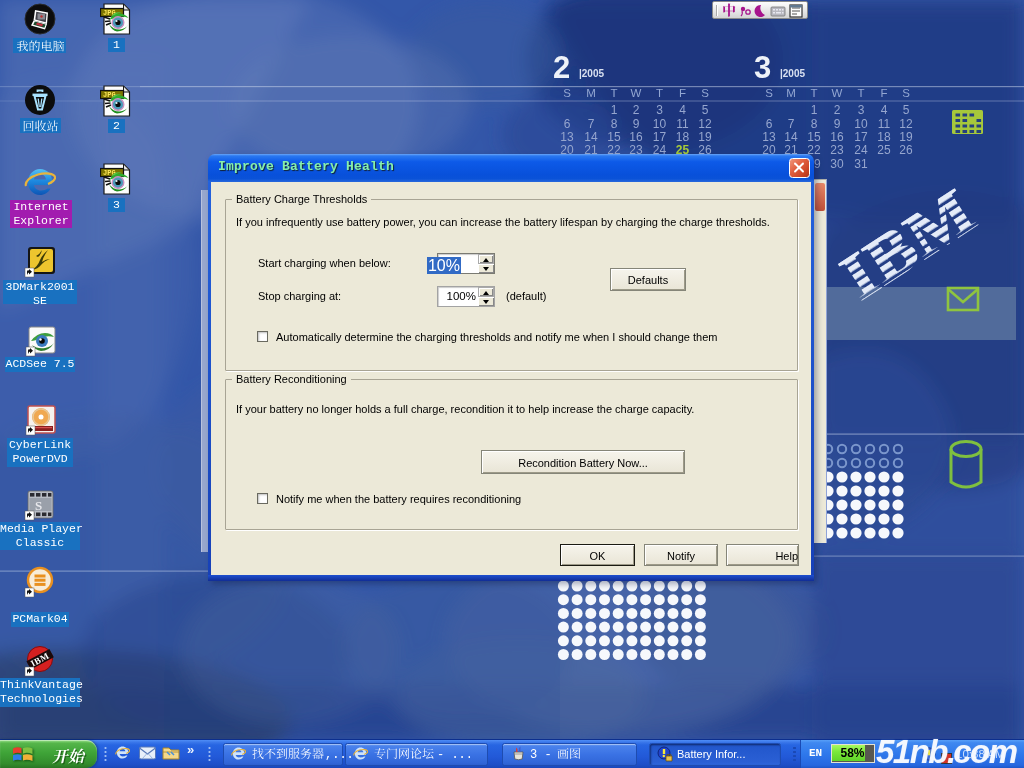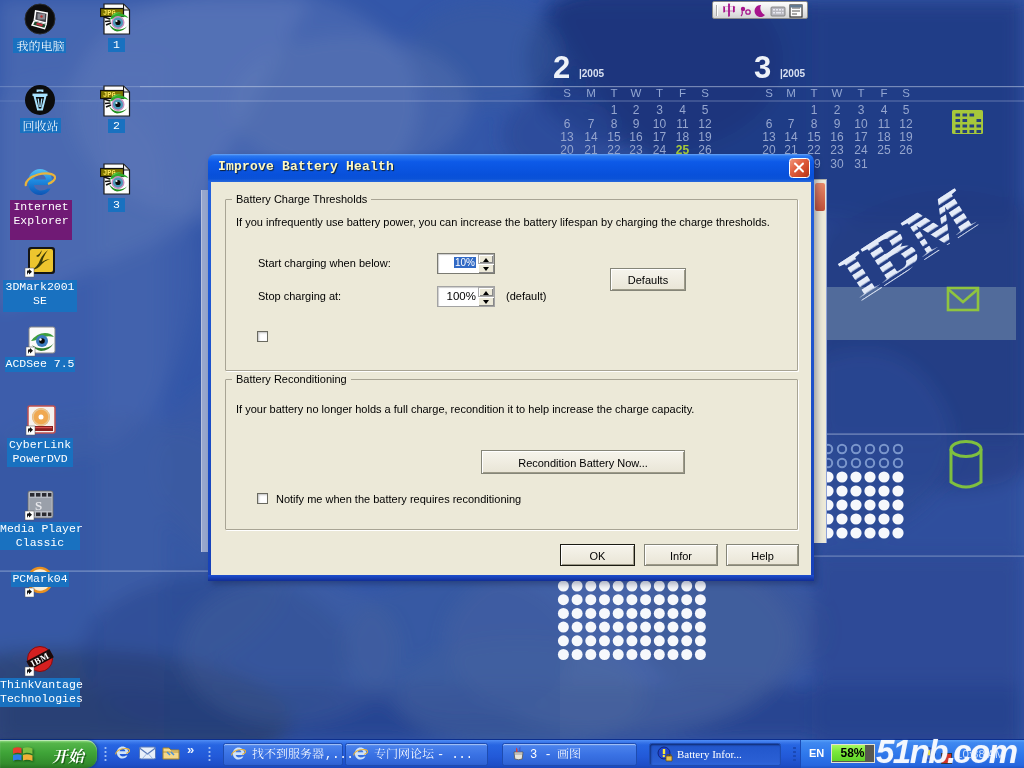--- a/index.html
+++ b/index.html
@@ -417,27 +417,27 @@
 <circle cx="18" cy="19.5" r="6" fill="#4a9ab8"></circle>
       <circle cx="18" cy="19.5" r="5.8" fill="none" stroke="#c890c0" stroke-width="1.4"></circle>
       <circle cx="18" cy="19.5" r="2.6" fill="#0a0a0a"></circle>
       <circle cx="16.5" cy="18" r="1.1" fill="#e8f4f8"></circle>
 <path d="M9,21 Q13,26.5 19.5,26.5 Q25.5,26 28.5,21.5 Q24,28.5 17,28.5 Q12,28 9,21 Z" fill="#1e8e1e"></path>
     </svg></div>
 <div style="position:absolute;left:13px;top:38px;width:53px;height:15px;background:#1971c0;color:#fff;font-family:'Liberation Mono',monospace;font-size:11.5px;line-height:14px;text-align:center;white-space:nowrap"></div>
 <div style="position:absolute;left:108px;top:38px;width:17px;height:14px;background:#1971c0;color:#fff;font-family:'Liberation Mono',monospace;font-size:11.5px;line-height:14px;text-align:center;white-space:nowrap">1</div>
 <div style="position:absolute;left:20px;top:118px;width:41px;height:15px;background:#1971c0;color:#fff;font-family:'Liberation Mono',monospace;font-size:11.5px;line-height:14px;text-align:center;white-space:nowrap"></div>
 <div style="position:absolute;left:108px;top:119px;width:17px;height:14px;background:#1971c0;color:#fff;font-family:'Liberation Mono',monospace;font-size:11.5px;line-height:14px;text-align:center;white-space:nowrap">2</div>
-<div style="position:absolute;left:10px;top:200px;width:62px;height:40px;background:#701a75;color:#fff;font-family:'Liberation Mono',monospace;font-size:11.5px;line-height:14px;text-align:center;white-space:nowrap">Internet<br>Explorer</div>
+<div style="position:absolute;left:10px;top:200px;width:62px;height:28px;background:#a21caf;color:#fff;font-family:'Liberation Mono',monospace;font-size:11.5px;line-height:14px;text-align:center;white-space:nowrap">Internet<br>Explorer</div>
 <div style="position:absolute;left:108px;top:198px;width:17px;height:14px;background:#1971c0;color:#fff;font-family:'Liberation Mono',monospace;font-size:11.5px;line-height:14px;text-align:center;white-space:nowrap">3</div>
-<div style="position:absolute;left:3px;top:280px;width:74px;height:32px;background:#1971c0;color:#fff;font-family:'Liberation Mono',monospace;font-size:11.5px;line-height:14px;text-align:center;white-space:nowrap">3DMark2001<br>SE</div>
+<div style="position:absolute;left:3px;top:280px;width:74px;height:24px;background:#1971c0;color:#fff;font-family:'Liberation Mono',monospace;font-size:11.5px;line-height:14px;text-align:center;white-space:nowrap">3DMark2001<br>SE</div>
 <div style="position:absolute;left:5px;top:357px;width:70px;height:15px;background:#1971c0;color:#fff;font-family:'Liberation Mono',monospace;font-size:11.5px;line-height:14px;text-align:center;white-space:nowrap">ACDSee 7.5</div>
 <div style="position:absolute;left:7px;top:438px;width:66px;height:29px;background:#1971c0;color:#fff;font-family:'Liberation Mono',monospace;font-size:11.5px;line-height:14px;text-align:center;white-space:nowrap">CyberLink<br>PowerDVD</div>
 <div style="position:absolute;left:0px;top:522px;width:80px;height:28px;background:#1971c0;color:#fff;font-family:'Liberation Mono',monospace;font-size:11.5px;line-height:14px;text-align:center;white-space:nowrap">Media Player<br>Classic</div>
-<div style="position:absolute;left:11px;top:572px;width:58px;height:15px;background:#1971c0;color:#fff;font-family:'Liberation Mono',monospace;font-size:11.5px;line-height:14px;text-align:center;white-space:nowrap">PCMark04</div>
+<div style="position:absolute;left:11px;top:612px;width:58px;height:15px;background:#1971c0;color:#fff;font-family:'Liberation Mono',monospace;font-size:11.5px;line-height:14px;text-align:center;white-space:nowrap">PCMark04</div>
 <div style="position:absolute;left:0px;top:678px;width:80px;height:29px;background:#1971c0;color:#fff;font-family:'Liberation Mono',monospace;font-size:11.5px;line-height:14px;text-align:center;white-space:nowrap">ThinkVantage<br>Technologies</div>
 <div style="position:absolute;left:712px;top:1px;width:96px;height:18px;background:linear-gradient(180deg,#fefefe,#d4d4d4);border:1px solid #8a8a8a;border-radius:2px">
 <div style="position:absolute;left:3px;top:3px;width:2px;height:11px;border-left:1px solid #aaa;border-right:1px solid #fff"></div>
 <svg width="96" height="18" viewBox="0 0 96 18" style="position:absolute;left:0;top:0">
 <g fill="#a6148c">
         <circle cx="30" cy="7" r="2.2"></circle>
         <circle cx="35" cy="10" r="2.2" fill="none" stroke="#a6148c" stroke-width="1.3"></circle>
         <path d="M29,9 q1,3 -1,5" stroke="#a6148c" stroke-width="1.2" fill="none"></path>
 <path d="M48,3 a6,6 0 1,0 4,10 a7.5,7.5 0 0,1 -4,-10 z"></path>
       </g>
@@ -458,67 +458,68 @@
         <line x1="79" y1="12" x2="84" y2="12"></line>
       </g>
 <rect x="77" y="3" width="12" height="2.5" fill="#607890"></rect>
 </svg>
   </div>
 <div style="position:absolute;left:201px;top:190px;width:8px;height:362px;background:#98a7cd;border-left:1px solid #b8c2de"></div>
 <div style="position:absolute;left:814px;top:179px;width:13px;height:364px;background:#ece9d8;border-right:1.5px solid #8fa3d8;border-top:1px solid #b0b0a8"></div>
 <div style="position:absolute;left:815px;top:183px;width:10px;height:28px;background:linear-gradient(180deg,#e88868,#c05038);border-radius:2px"></div>
 <div style="position:absolute;left:208px;top:154px;width:606px;height:427px;filter:drop-shadow(3px 3px 3px rgba(10,20,60,0.35))">
 <div style="position:absolute;left:0;top:0;width:606px;height:28px;border-radius:7px 7px 0 0;background:linear-gradient(180deg,#6aa6f8 0%,#2a78f0 7%,#0d5ae8 28%,#0850da 75%,#0a52d8 88%,#2868dc 100%)"></div>
-<div style="position:absolute;left:10px;top:5px;font-family:'Liberation Mono',monospace;font-size:13px;font-weight:bold;color:#fef9c3;letter-spacing:0.2px;text-shadow:1px 1px 1px #123">Improve Battery Health</div>
+<div style="position:absolute;left:10px;top:5px;font-family:'Liberation Mono',monospace;font-size:13px;font-weight:bold;color:#86efac;letter-spacing:0.2px;text-shadow:1px 1px 1px #123">Improve Battery Health</div>
 <div style="position:absolute;left:581px;top:4px;width:21px;height:20px;border-radius:3.5px;border:1.4px solid #fff;background:linear-gradient(135deg,#f0977c 0%,#e26040 40%,#cc4526 75%,#b03418 100%)">
 <svg width="18" height="17" viewBox="0 0 18 17">
         <g stroke="#fff" stroke-width="1.9" stroke-linecap="round">
           <line x1="5" y1="4.5" x2="13" y2="12.5"></line>
           <line x1="13" y1="4.5" x2="5" y2="12.5"></line>
         </g>
       </svg></div>
 <div style="position:absolute;left:0;top:28px;width:3px;height:393px;background:linear-gradient(180deg,#2361dd,#1741b8)"></div>
 <div style="position:absolute;left:603px;top:28px;width:3px;height:393px;background:linear-gradient(180deg,#2361dd,#1741b8)"></div>
 <div style="position:absolute;left:0;top:421px;width:606px;height:6px;background:linear-gradient(180deg,#1d4fd0,#112d95)"></div>
 <div style="position:absolute;left:3px;top:28px;width:600px;height:393px;background:#ece9d8;font-family:'Liberation Sans',sans-serif;font-size:11px;color:#000">
   <div style="position:absolute;left:14px;top:17px;width:573px;height:172px;border:1px solid #a8a494;border-radius:1px;box-shadow:1px 1px 0 #fff"></div>
   <div style="position:absolute;left:21px;top:11px;background:#ece9d8;padding:0 4px">Battery Charge Thresholds</div>
   <div style="position:absolute;left:25px;top:34px;white-space:nowrap">If you infrequently use battery power, you can increase the battery lifespan by charging the charge thresholds.</div>
   <div style="position:absolute;left:47px;top:75px">Start charging when below:</div>
   <div style="position:absolute;left:226px;top:71px;width:58px;height:21px;background:#fff;border:1px solid #7a7a72;box-shadow:inset 1px 1px 1px rgba(0,0,0,0.2)">
-        <div style="position:absolute;right:18px;top:3px;font-size:10px;color:#000"><span style="background:#316ac5;color:#fff;padding:0 1px">10%</span></div>
+        <div style="position:absolute;right:33px;top:3px;font-size:16px;color:#000"><span style="background:#316ac5;color:#fff;padding:0 1px">10%</span></div>
         <div style="position:absolute;right:0;top:0;width:16px;height:9.5px;background:#ece9d8;border:1px solid #aaa;box-shadow:inset 1px 1px 0 #fff,inset -1px -1px 0 #888">
           <div style="width:0;height:0;border-left:3.5px solid transparent;border-right:3.5px solid transparent;border-bottom:4px solid #000;margin:2.5px auto"></div>
         </div>
         <div style="position:absolute;right:0;bottom:0;width:16px;height:9.5px;background:#ece9d8;box-shadow:inset 1px 1px 0 #fff,inset -1px -1px 0 #888">
           <div style="width:0;height:0;border-left:3.5px solid transparent;border-right:3.5px solid transparent;border-top:4px solid #000;margin:3px auto"></div>
         </div>
       </div>
   <div style="position:absolute;left:47px;top:108px">Stop charging at:</div>
   <div style="position:absolute;left:226px;top:104px;width:58px;height:21px;background:#fff;border:1px solid #a3a3a3;box-shadow:inset 1px 1px 1px rgba(0,0,0,0.2)">
         <div style="position:absolute;right:18px;top:3px;font-size:11.5px;color:#000">100%</div>
         <div style="position:absolute;right:0;top:0;width:16px;height:9.5px;background:#ece9d8;border:1px solid #aaa;box-shadow:inset 1px 1px 0 #fff,inset -1px -1px 0 #888">
           <div style="width:0;height:0;border-left:3.5px solid transparent;border-right:3.5px solid transparent;border-bottom:4px solid #000;margin:2.5px auto"></div>
         </div>
         <div style="position:absolute;right:0;bottom:0;width:16px;height:9.5px;background:#ece9d8;box-shadow:inset 1px 1px 0 #fff,inset -1px -1px 0 #888">
           <div style="width:0;height:0;border-left:3.5px solid transparent;border-right:3.5px solid transparent;border-top:4px solid #000;margin:3px auto"></div>
         </div>
       </div>
   <div style="position:absolute;left:295px;top:108px">(default)</div>
   <div style="position:absolute;left:399px;top:86px;width:76px;height:23px;border:1px solid #858578;background:linear-gradient(180deg,#f6f4ec,#e9e5d6);box-shadow:inset 1px 1px 0 #ffffff,inset -1px -1px 0 #9d9a88;font-size:11px;text-align:center;line-height:23px;color:#000">Defaults</div>
   <div style="position:absolute;left:46px;top:149px;width:11px;height:11px;background:#fff;border:1px solid #6a6a60;box-shadow:inset 1px 1px 2px rgba(0,0,0,0.25)"></div>
+  <div style="position:absolute;left:65px;top:149px;white-space:nowrap">Automatically determine the charging thresholds and notify me when I should change them</div>
   <div style="position:absolute;left:14px;top:197px;width:573px;height:151px;border:1px solid #a8a494;border-radius:1px;box-shadow:1px 1px 0 #fff"></div>
   <div style="position:absolute;left:21px;top:191px;background:#ece9d8;padding:0 4px">Battery Reconditioning</div>
   <div style="position:absolute;left:25px;top:221px;white-space:nowrap">If your battery no longer holds a full charge, recondition it to help increase the charge capacity.</div>
   <div style="position:absolute;left:270px;top:268px;width:204px;height:24px;border:1px solid #858578;background:linear-gradient(180deg,#f6f4ec,#e9e5d6);box-shadow:inset 1px 1px 0 #ffffff,inset -1px -1px 0 #9d9a88;font-size:11px;text-align:center;line-height:24px;color:#000">Recondition Battery Now...</div>
   <div style="position:absolute;left:46px;top:311px;width:11px;height:11px;background:#fff;border:1px solid #6a6a60;box-shadow:inset 1px 1px 2px rgba(0,0,0,0.25)"></div>
   <div style="position:absolute;left:65px;top:311px;white-space:nowrap">Notify me when the battery requires reconditioning</div>
   <div style="position:absolute;left:349px;top:362px;width:75px;height:22px;border:1px solid #1a1a12;background:linear-gradient(180deg,#f6f4ec,#e9e5d6);box-shadow:inset 1px 1px 0 #ffffff,inset -1px -1px 0 #9d9a88;font-size:11px;text-align:center;line-height:22px;color:#000">OK</div>
-  <div style="position:absolute;left:433px;top:362px;width:74px;height:22px;border:1px solid #858578;background:linear-gradient(180deg,#f6f4ec,#e9e5d6);box-shadow:inset 1px 1px 0 #ffffff,inset -1px -1px 0 #9d9a88;font-size:11px;text-align:center;line-height:22px;color:#000">Infor</div>
-  <div style="position:absolute;left:515px;top:362px;width:73px;height:22px;border:1px solid #858578;background:linear-gradient(180deg,#f6f4ec,#e9e5d6);box-shadow:inset 1px 1px 0 #ffffff,inset -1px -1px 0 #9d9a88;font-size:11px;text-align:center;line-height:22px;color:#000">Help</div>
+  <div style="position:absolute;left:433px;top:362px;width:74px;height:22px;border:1px solid #858578;background:linear-gradient(180deg,#f6f4ec,#e9e5d6);box-shadow:inset 1px 1px 0 #ffffff,inset -1px -1px 0 #9d9a88;font-size:11px;text-align:center;line-height:22px;color:#000">Notify</div>
+  <div style="position:absolute;left:515px;top:362px;width:73px;height:22px;border:1px solid #858578;background:linear-gradient(180deg,#f6f4ec,#e9e5d6);box-shadow:inset 1px 1px 0 #ffffff,inset -1px -1px 0 #9d9a88;font-size:11px;text-align:right;line-height:22px;color:#000">Help</div>
 </div>
 </div>
 <div style="position:absolute;left:0;top:740px;width:1024px;height:28px;background:none"></div>
 <div style="position:absolute;left:0;top:739px;width:1024px;height:1px;background:#0c2f8e"></div>
 <div style="position:absolute;left:0;top:740px;width:1024px;height:28px;background:linear-gradient(180deg,#4f8ef6 0%,#3a77ea 8%,#2765e2 18%,#2259d8 60%,#1d4fc8 88%,#1a47b8 100%)">
 <div style="position:absolute;left:0;top:0;width:97px;height:28px;border-radius:0 11px 11px 0;background:linear-gradient(180deg,#8fdd80 0%,#55b54a 12%,#3fa438 45%,#338c2c 85%,#2a7524 100%);box-shadow:1px 0 3px rgba(0,30,0,0.4),inset 0 1px 1px rgba(255,255,255,0.5)"></div>
 <svg width="22" height="20" viewBox="0 0 22 20" style="position:absolute;left:12px;top:4px;filter:drop-shadow(1px 1px 1px rgba(0,40,0,0.6))">
 <path d="M1,4.5 Q5,2.5 9.5,4 L9.5,9.3 Q5,8 1,9.8 Z" fill="#e83e2e"></path>
 <path d="M11,4.2 Q15.5,2.3 20.5,4.5 L20.5,10 Q15.5,8 11,9.4 Z" fill="#7fc242"></path>
 <path d="M1,11.3 Q5,9.6 9.5,10.9 L9.5,16.2 Q5,15 1,16.8 Z" fill="#2e7ee8"></path>
@@ -559,24 +560,24 @@
       <path d="M8,7 L8,3 L9.5,1.5 L9.5,7" fill="#4060d0"></path>
       <path d="M4,9 L11,9" stroke="#888" stroke-width="0.8"></path>
     </svg>
 <svg width="16" height="16" viewBox="0 0 16 16" style="position:absolute;left:657px;top:6px">
       <circle cx="7" cy="7" r="6" fill="#2244cc" stroke="#0a1a66" stroke-width="0.8"></circle>
       <rect x="5.8" y="3" width="2.4" height="5" fill="#f8e838"></rect>
       <circle cx="6.8" cy="10" r="1.2" fill="#f8e838"></circle>
       <path d="M9,10 L15,10 L15,15 L9,15 Z" fill="#e8c050" stroke="#6a5210" stroke-width="0.8"></path>
       <path d="M10,10 L10,8.5 L14,8.5 L14,10" fill="none" stroke="#6a5210" stroke-width="0.8"></path>
     </svg>
-<div style="position:absolute;left:677px;top:8px;color:#fff;font-size:11px;font-family:Liberation Serif, serif;white-space:nowrap">Battery Infor...</div>
+<div style="position:absolute;left:677px;top:8px;color:#fff;font-size:11px;font-family:Liberation Sans, sans-serif;white-space:nowrap">Battery Infor...</div>
 <div style="position:absolute;left:793px;top:6px;width:3px;height:16px;background-image:radial-gradient(circle,#1a48b4 1.1px,transparent 1.3px);background-size:3px 4px"></div>
 <div style="position:absolute;left:800px;top:0;width:224px;height:28px;background:linear-gradient(180deg,#58a0f8 0%,#3f88f0 10%,#2e78ec 50%,#2768e0 90%,#2057c8 100%);border-left:1px solid #1a4ab4"></div>
-<div style="position:absolute;left:809px;top:7px;color:#fff;font-size:11px;font-weight:bold;font-family:Liberation Sans, sans-serif">EN</div>
+<div style="position:absolute;left:809px;top:7px;color:#fff;font-size:11px;font-weight:bold;font-family:Liberation Mono, monospace">EN</div>
 <div style="position:absolute;left:831px;top:4px;width:44px;height:19px;border:1.5px solid #e4e1d2;background:#585850">
 <div style="position:absolute;left:0;top:0;width:33px;height:16px;background:linear-gradient(180deg,#a8f860,#7ce93c 40%,#5fd428)"></div>
 <div style="position:absolute;left:0;top:1px;width:41px;text-align:center;color:#000;font-size:12px;font-weight:bold;font-family:'Liberation Sans',sans-serif">58%</div>
     </div>
 <svg width="14" height="14" viewBox="0 0 16 16" style="position:absolute;left:922px;top:7px">
       <circle cx="8" cy="8" r="7" fill="#3a68d8" stroke="#14307e" stroke-width="1"></circle>
       <rect x="6.6" y="3.5" width="2.8" height="6" fill="#f8e838"></rect>
     </svg>
 <div style="position:absolute;left:941px;top:13px;width:11px;height:11px;background:#d83020;border:1.5px solid #333"></div>
 <div style="position:absolute;left:956px;top:8px;color:rgba(235,242,255,0.85);font-size:11.5px;font-family:'Liberation Sans',sans-serif">10:38 AM</div>

